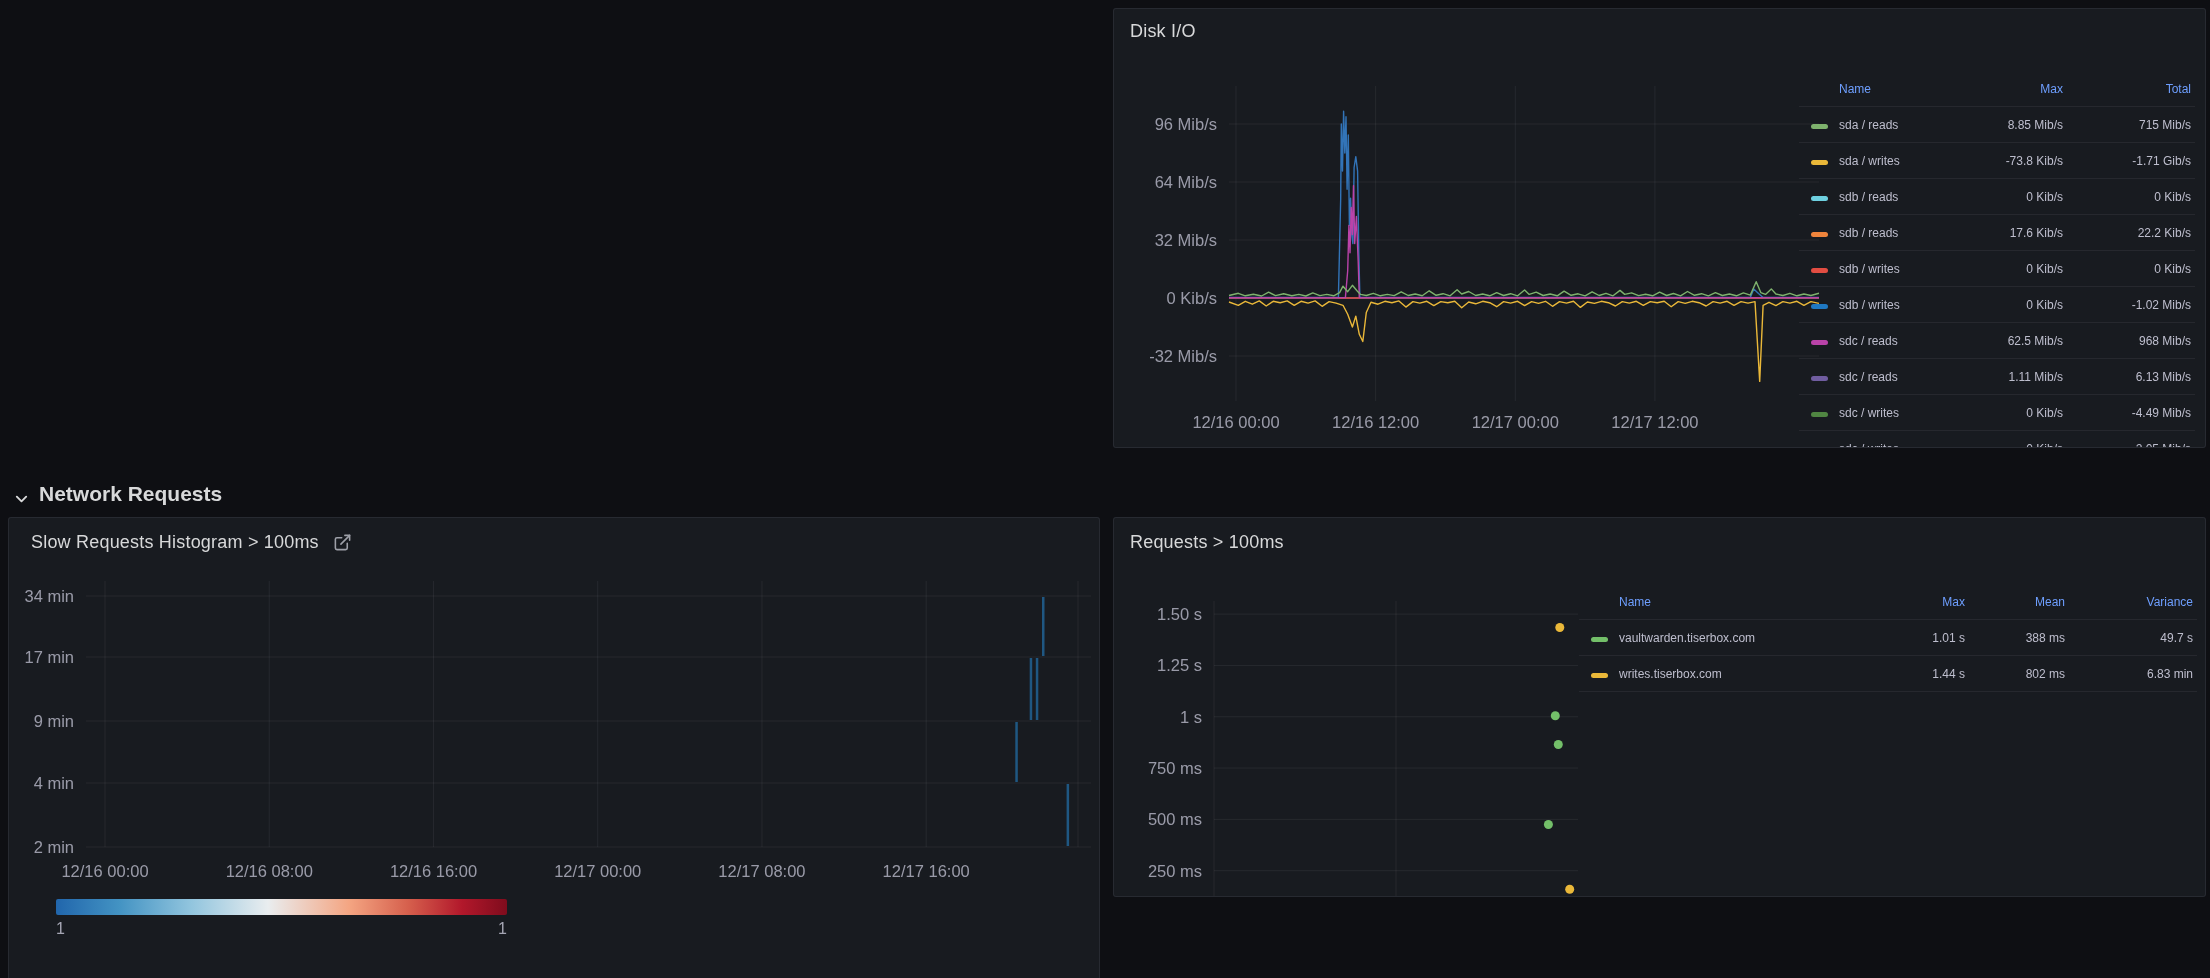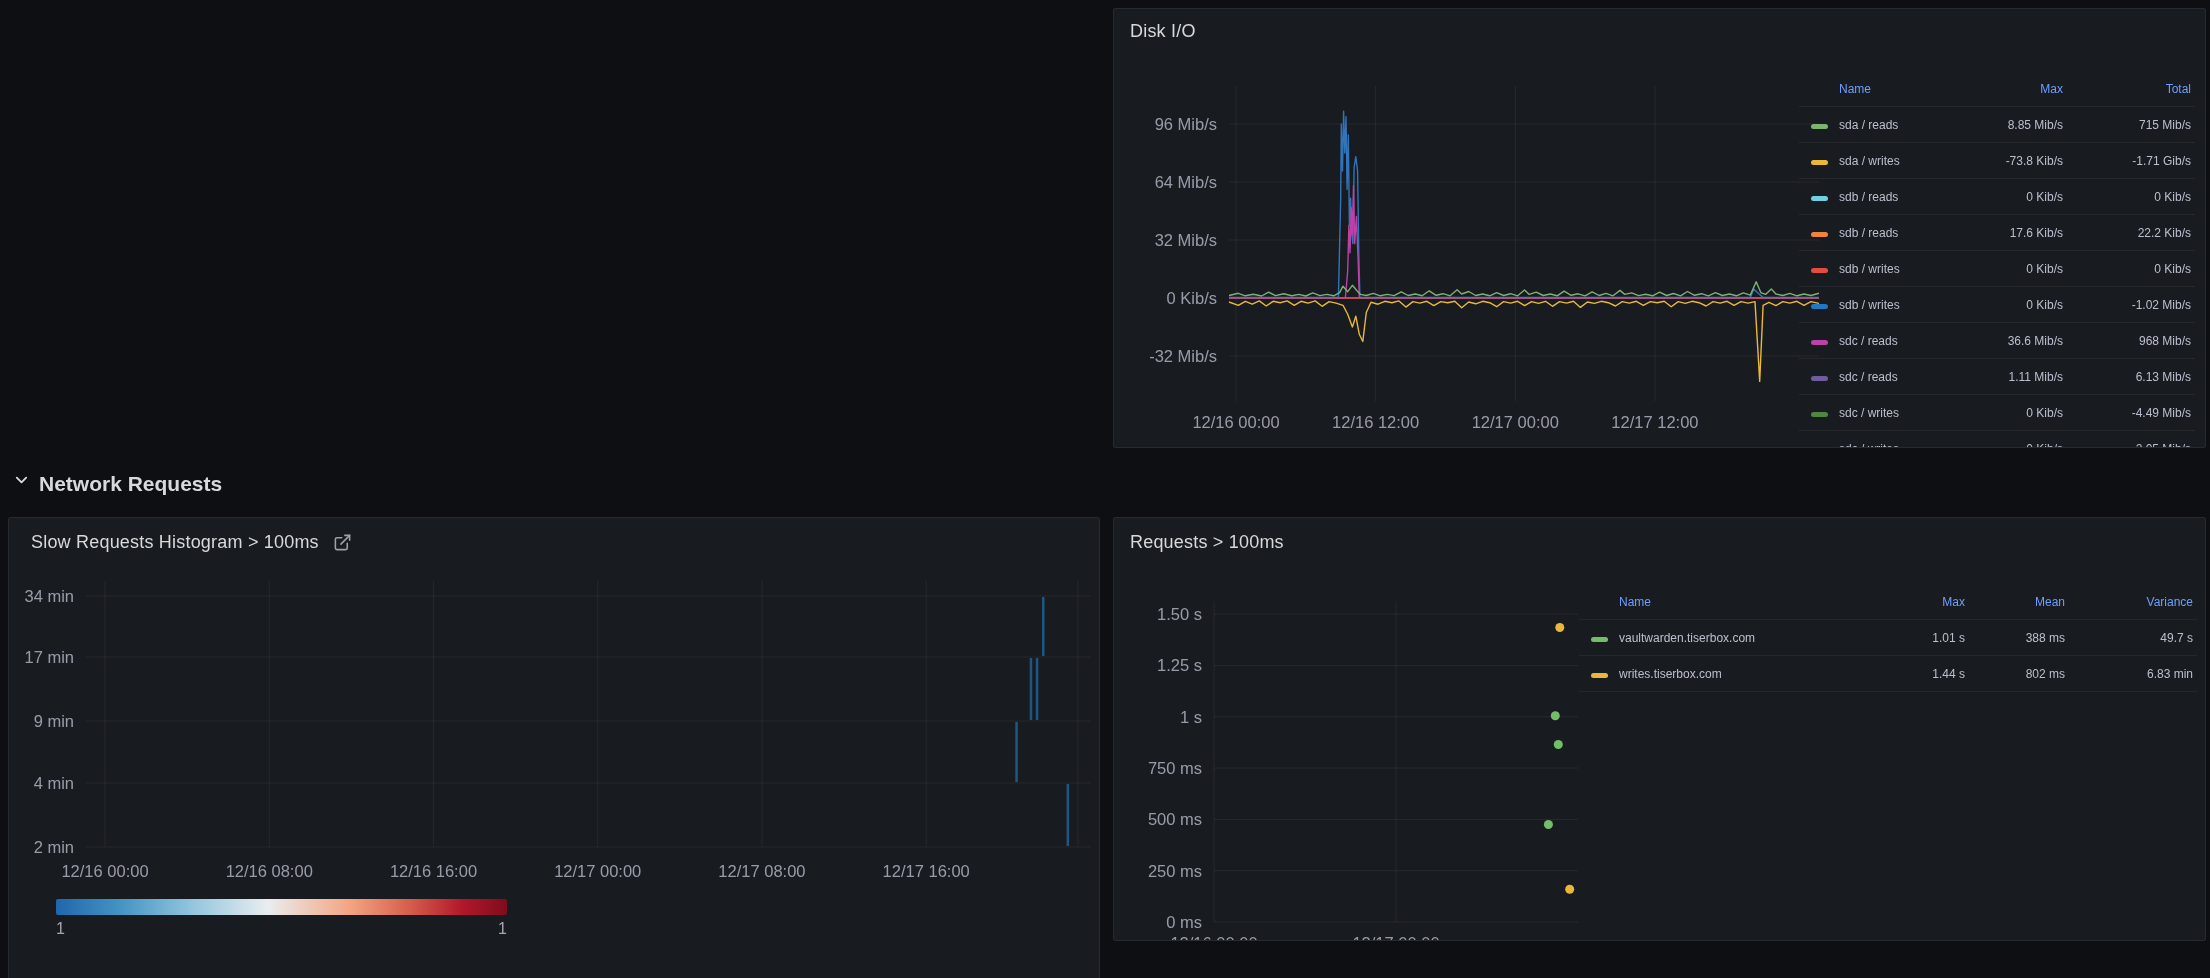--- a/index.html
+++ b/index.html
@@ -2,21 +2,21 @@
 <html><head>
 <meta charset="utf-8">
 <style>
   html,body{margin:0;padding:0;background:#0E0F13;}
   #screen{position:relative;width:2210px;height:978px;background:#0E0F13;overflow:hidden;
           font-family:"Liberation Sans","DejaVu Sans",sans-serif;color:#CCCCDC;}
   .panel{position:absolute;background:#181B20;border:1px solid rgba(204,204,220,0.09);
          border-radius:3px;overflow:hidden;box-sizing:border-box;}
   .panel-title{position:absolute;font-size:18px;font-weight:500;color:#D8D9DA;letter-spacing:.2px;
                display:flex;align-items:center;gap:14px;}
-  .section-hdr{position:absolute;display:flex;align-items:flex-start;gap:10px;cursor:pointer;}
+  .section-hdr{position:absolute;display:flex;align-items:flex-end;gap:10px;cursor:pointer;}
   .section-hdr .txt{font-size:21px;font-weight:600;color:#D8D9DA;}
   svg.chart{position:absolute;overflow:visible;}
   .tick{font-size:16.5px;fill:rgba(204,204,220,0.72);}
   .legend{position:absolute;font-size:12px;color:rgba(204,204,220,0.92);}
   .lg-row{display:grid;align-items:center;height:35px;
           border-bottom:1px solid rgba(204,204,220,0.08);}
   .lg-head{color:#6E9FFF;font-weight:500;}
   .cell{padding:0 4px;white-space:nowrap;overflow:hidden;}
   .num{text-align:right;}
   .swatch{display:inline-block;width:17px;height:5px;border-radius:3px;margin-left:8px;}
@@ -107,21 +107,21 @@
           </div>
           <div class="lg-row disk-cols">
             <span class="cell"><span class="swatch" style="background: rgb(31, 120, 193);"></span></span>
             <span class="cell">sdb / writes</span>
             <span class="cell num">0 Kib/s</span>
             <span class="cell num">-1.02 Mib/s</span>
           </div>
           <div class="lg-row disk-cols">
             <span class="cell"><span class="swatch" style="background: rgb(186, 67, 169);"></span></span>
             <span class="cell">sdc / reads</span>
-            <span class="cell num">36.6 Mib/s</span>
+            <span class="cell num">62.5 Mib/s</span>
             <span class="cell num">968 Mib/s</span>
           </div>
           <div class="lg-row disk-cols">
             <span class="cell"><span class="swatch" style="background: rgb(112, 93, 160);"></span></span>
             <span class="cell">sdc / reads</span>
             <span class="cell num">1.11 Mib/s</span>
             <span class="cell num">6.13 Mib/s</span>
           </div>
           <div class="lg-row disk-cols">
             <span class="cell"><span class="swatch" style="background: rgb(80, 134, 66);"></span></span>
@@ -191,21 +191,21 @@
           <rect x="980.6" y="203" width="2.5" height="62" fill="#1F5782"></rect>
         </g>
       </svg>
     <div class="colorbar" style="left:47px;top:381px;width:451px;"></div>
     <div class="cb-labels" style="left:47px;top:402px;width:451px;">
       <span>1</span>
       <span>1</span>
     </div>
   </div>
 
-  <div class="panel" style="left:1113px;top:517px;width:1093px;height:424px;">
+  <div class="panel" style="left:1113px;top:517px;width:1093px;height:380px;">
     <div class="panel-title" style="left:16px;top:14px;">
       <span>Requests &gt; 100ms</span>
     </div>
     <svg id="scatter-chart" class="chart" width="364" height="321" style="left:100px;top:83px;">
         <g>
           <line x1="0" x2="0" y1="0" y2="321" stroke="rgba(204,204,220,0.08)"></line>
           <line x1="182" x2="182" y1="0" y2="321" stroke="rgba(204,204,220,0.08)"></line>
           <line x1="0" x2="364" y1="13.135549872122795" y2="13.135549872122795" stroke="rgba(204,204,220,0.08)"></line>
           <line x1="0" x2="364" y1="64.44629156010234" y2="64.44629156010234" stroke="rgba(204,204,220,0.08)"></line>
           <line x1="0" x2="364" y1="115.75703324808183" y2="115.75703324808183" stroke="rgba(204,204,220,0.08)"></line>

